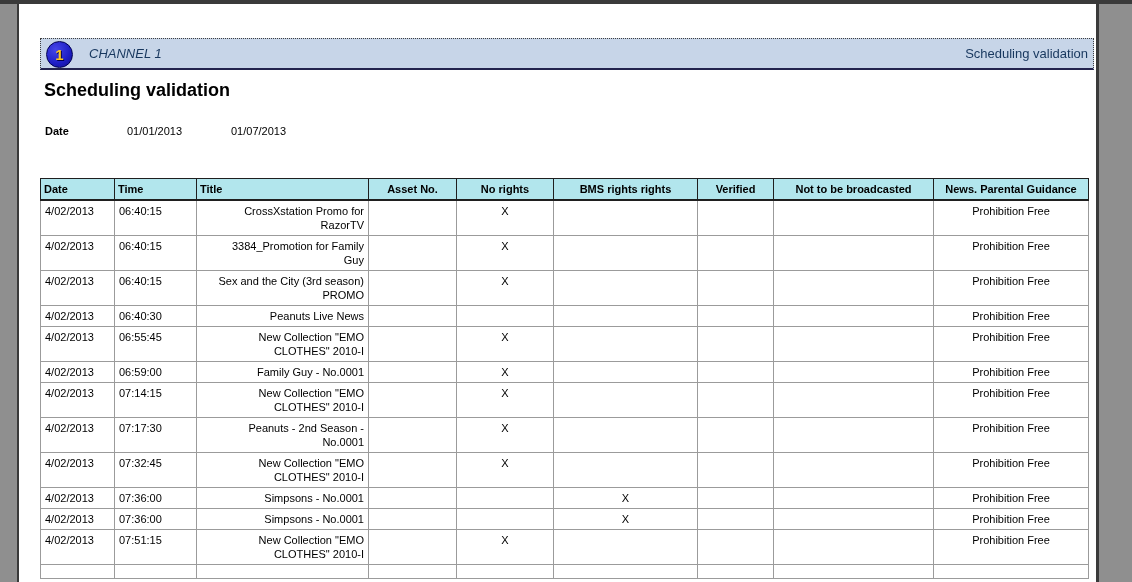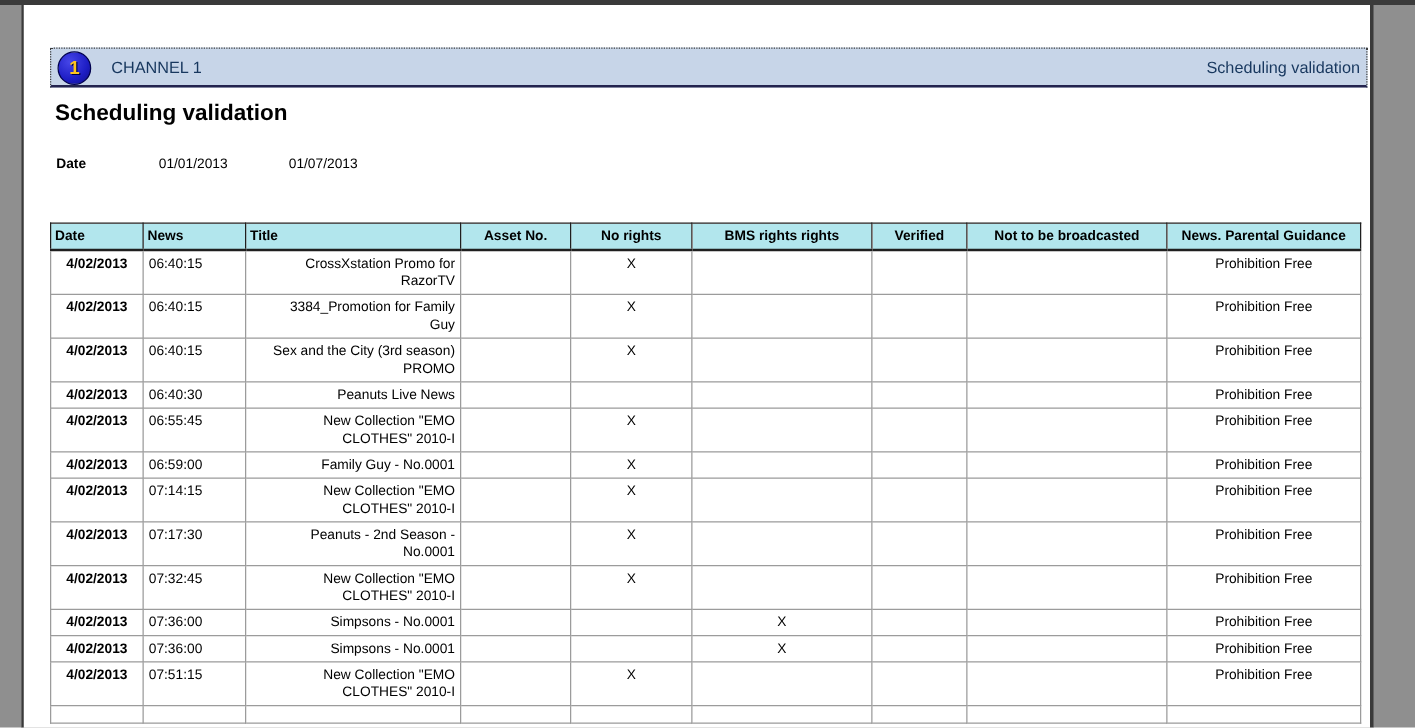--- a/index.html
+++ b/index.html
@@ -32,21 +32,21 @@
     position: absolute; left: 5px; top: 2px; width: 27px; height: 27px;
     border-radius: 50%;
     background: radial-gradient(circle at 35% 30%, #4646e8, #1d1dc4 60%, #0f0f86);
     border: 1px solid #000050;
     color: #ffc61e; font-weight: bold; font-size: 15px;
     text-align: center; line-height: 26px; z-index: 2;
     text-shadow: 1px 1px 0 #00004a;
   }
   .banner-channel {
     position: absolute; left: 48px; top: 0; line-height: 29px;
-    font-size: 13px; color: #17375e;
+    font-style: italic; font-size: 13px; color: #17375e;
   }
   .banner-right {
     position: absolute; right: 5px; top: 0; line-height: 29px;
     font-size: 13px; color: #17375e; white-space: nowrap;
   }
   
   .page-title {
     margin: 10px 0 0 25px; font-size: 18px; font-weight: bold; color: #000;
   }
   .filters { margin: 24px 0 0 26px; display: flex; font-size: 11px; }
@@ -63,21 +63,21 @@
     border: 1px solid #1f1f1f; border-bottom: 2px solid #1f1f1f;
     font-weight: bold; height: 21px; padding: 1px 3px;
     white-space: nowrap; overflow: hidden;
   }
   table.report tbody td {
     border: 1px solid #9b9b9b;
     vertical-align: top; padding: 3px 4px; height: 18px; line-height: 14px;
     overflow: hidden;
   }
   table.report tbody td.wrap { white-space: pre-line; text-align: right; }
-  .al { text-align: left; } .ac { text-align: center; } .ar { text-align: center; font-weight: bold; }
+  .al { text-align: left; } .ac { text-align: center; } .ar { text-align: left; }
 </style>
 </head>
 <body>
 
 <div class="top-frame"></div>
 
 <div class="page">
 
   <div class="banner">
     <div class="banner-circle">1</div>
@@ -101,21 +101,21 @@
         <col style="width: 88px;">
         <col style="width: 97px;">
         <col style="width: 144px;">
         <col style="width: 76px;">
         <col style="width: 160px;">
         <col style="width: 155px;">
       </colgroup>
     <thead>
       <tr>
           <th class="al">Date</th>
-          <th class="al">News</th>
+          <th class="al">Time</th>
           <th class="al">Title</th>
           <th class="ac">Asset No.</th>
           <th class="ac">No rights</th>
           <th class="ac">BMS rights rights</th>
           <th class="ac">Verified</th>
           <th class="ac">Not to be broadcasted</th>
           <th class="ac">News. Parental Guidance</th>
         </tr>
     </thead>
     <tbody>

